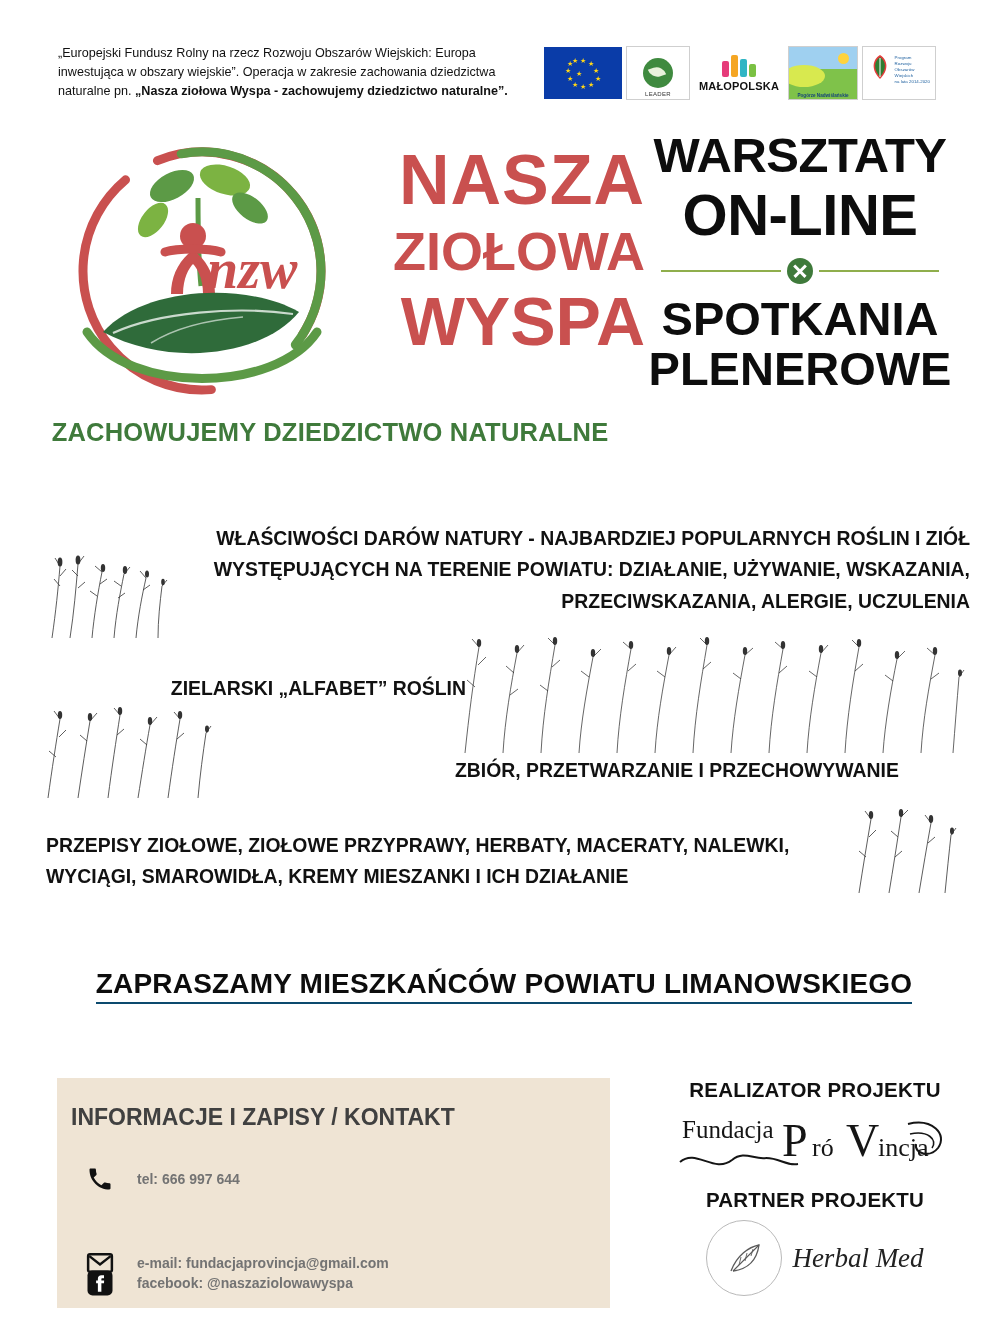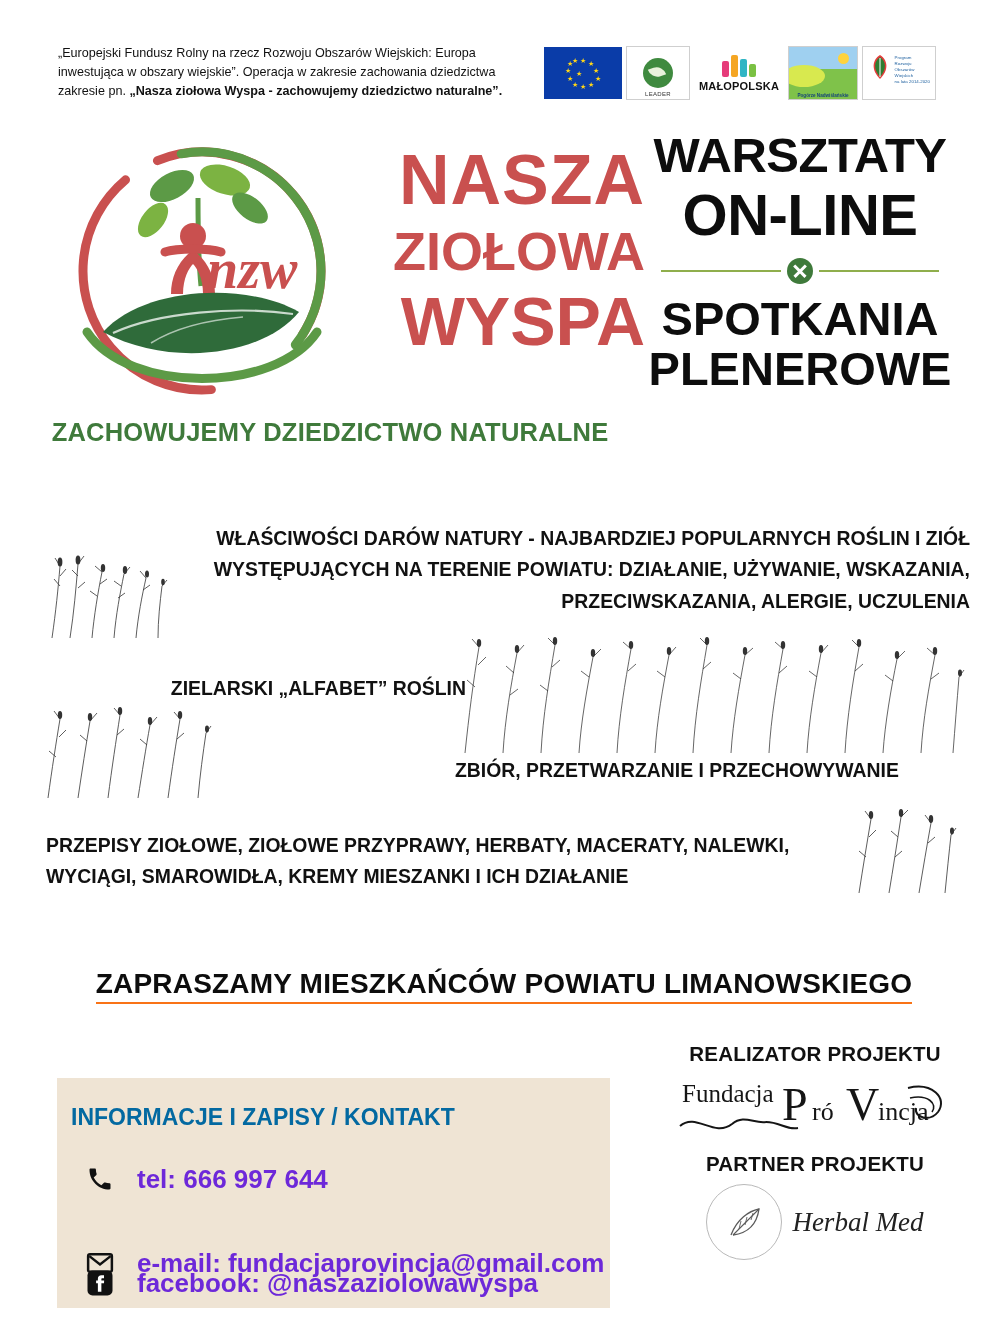--- a/index.html
+++ b/index.html
@@ -222,49 +222,49 @@
   
   .invite {
     position: absolute;
     top: 968px; left: 0; width: 1008px;
     text-align: center;
     font-size: 28px;
     font-weight: bold;
     color: #0d0d0d;
     letter-spacing: .2px;
   }
-  .invite span { border-bottom: 2px solid #f97316; padding-bottom: 3px; }
+  .invite span { border-bottom: 2px solid #0c4a6e; padding-bottom: 3px; }
 
   
   .contact-box {
     position: absolute;
     left: 57px; top: 1078px;
     width: 553px; height: 230px;
     background: #efe4d4;
   }
   .contact-title {
     position: absolute; left: 8px; top: 26px; width: 100%;
-    font-size: 23px; font-weight: bold; color: #0369a1;
+    font-size: 23px; font-weight: bold; color: #404040;
     padding-left: 6px;
   }
   .contact-row {
     position: absolute;
     left: 26px;
     display: flex; align-items: center; gap: 20px;
   }
   .contact-row.r1 { top: 84px; }
   .contact-row.r2 { top: 144px; margin-top: 24px; }
   .contact-row.r3 { top: 188px; text-align: right; }
   .contact-ico { width: 34px; height: 34px; display:flex; align-items:center; justify-content:center; }
-  .contact-text { font-size: 26px; font-weight: bold; color: #6d28d9; }
+  .contact-text { font-size: 14px; font-weight: bold; color: #737373; }
 
   
   .partners {
     position: absolute;
-    left: 640px; top: 1042px;
+    left: 640px; top: 1078px;
     width: 350px;
     text-align: center;
   }
   .partners .lbl {
     font-size: 20.5px; font-weight: bold; color: #111; letter-spacing: .2px;
   }
   .provincja {
     margin-top: 6px;
     height: 76px;
     display:flex; align-items:center; justify-content:center;
@@ -287,21 +287,21 @@
   }
 </style>
 </head>
 <body>
 
 <div class="funding-header">
   <div class="funding-text">
     <div>„Europejski Fundusz Rolny na rzecz Rozwoju Obszarów Wiejskich: Europa</div>
     <div>inwestująca w obszary wiejskie”. Operacja w zakresie zachowania dziedzictwa</div>
     <div>
-      <span>zakresie pn. </span><span class="bold">„Nasza ziołowa Wyspa - zachowujemy dziedzictwo naturalne”.</span>
+      <span>naturalne pn. </span><span class="bold">„Nasza ziołowa Wyspa - zachowujemy dziedzictwo naturalne”.</span>
     </div>
   </div>
 
   <div class="logo-strip">
 
     <div class="logo-box">
       <div class="eu-flag">
         <div class="eu-stars">
           <span style="left:13px;top:0">★</span>
           <span style="left:21px;top:3px">★</span>

